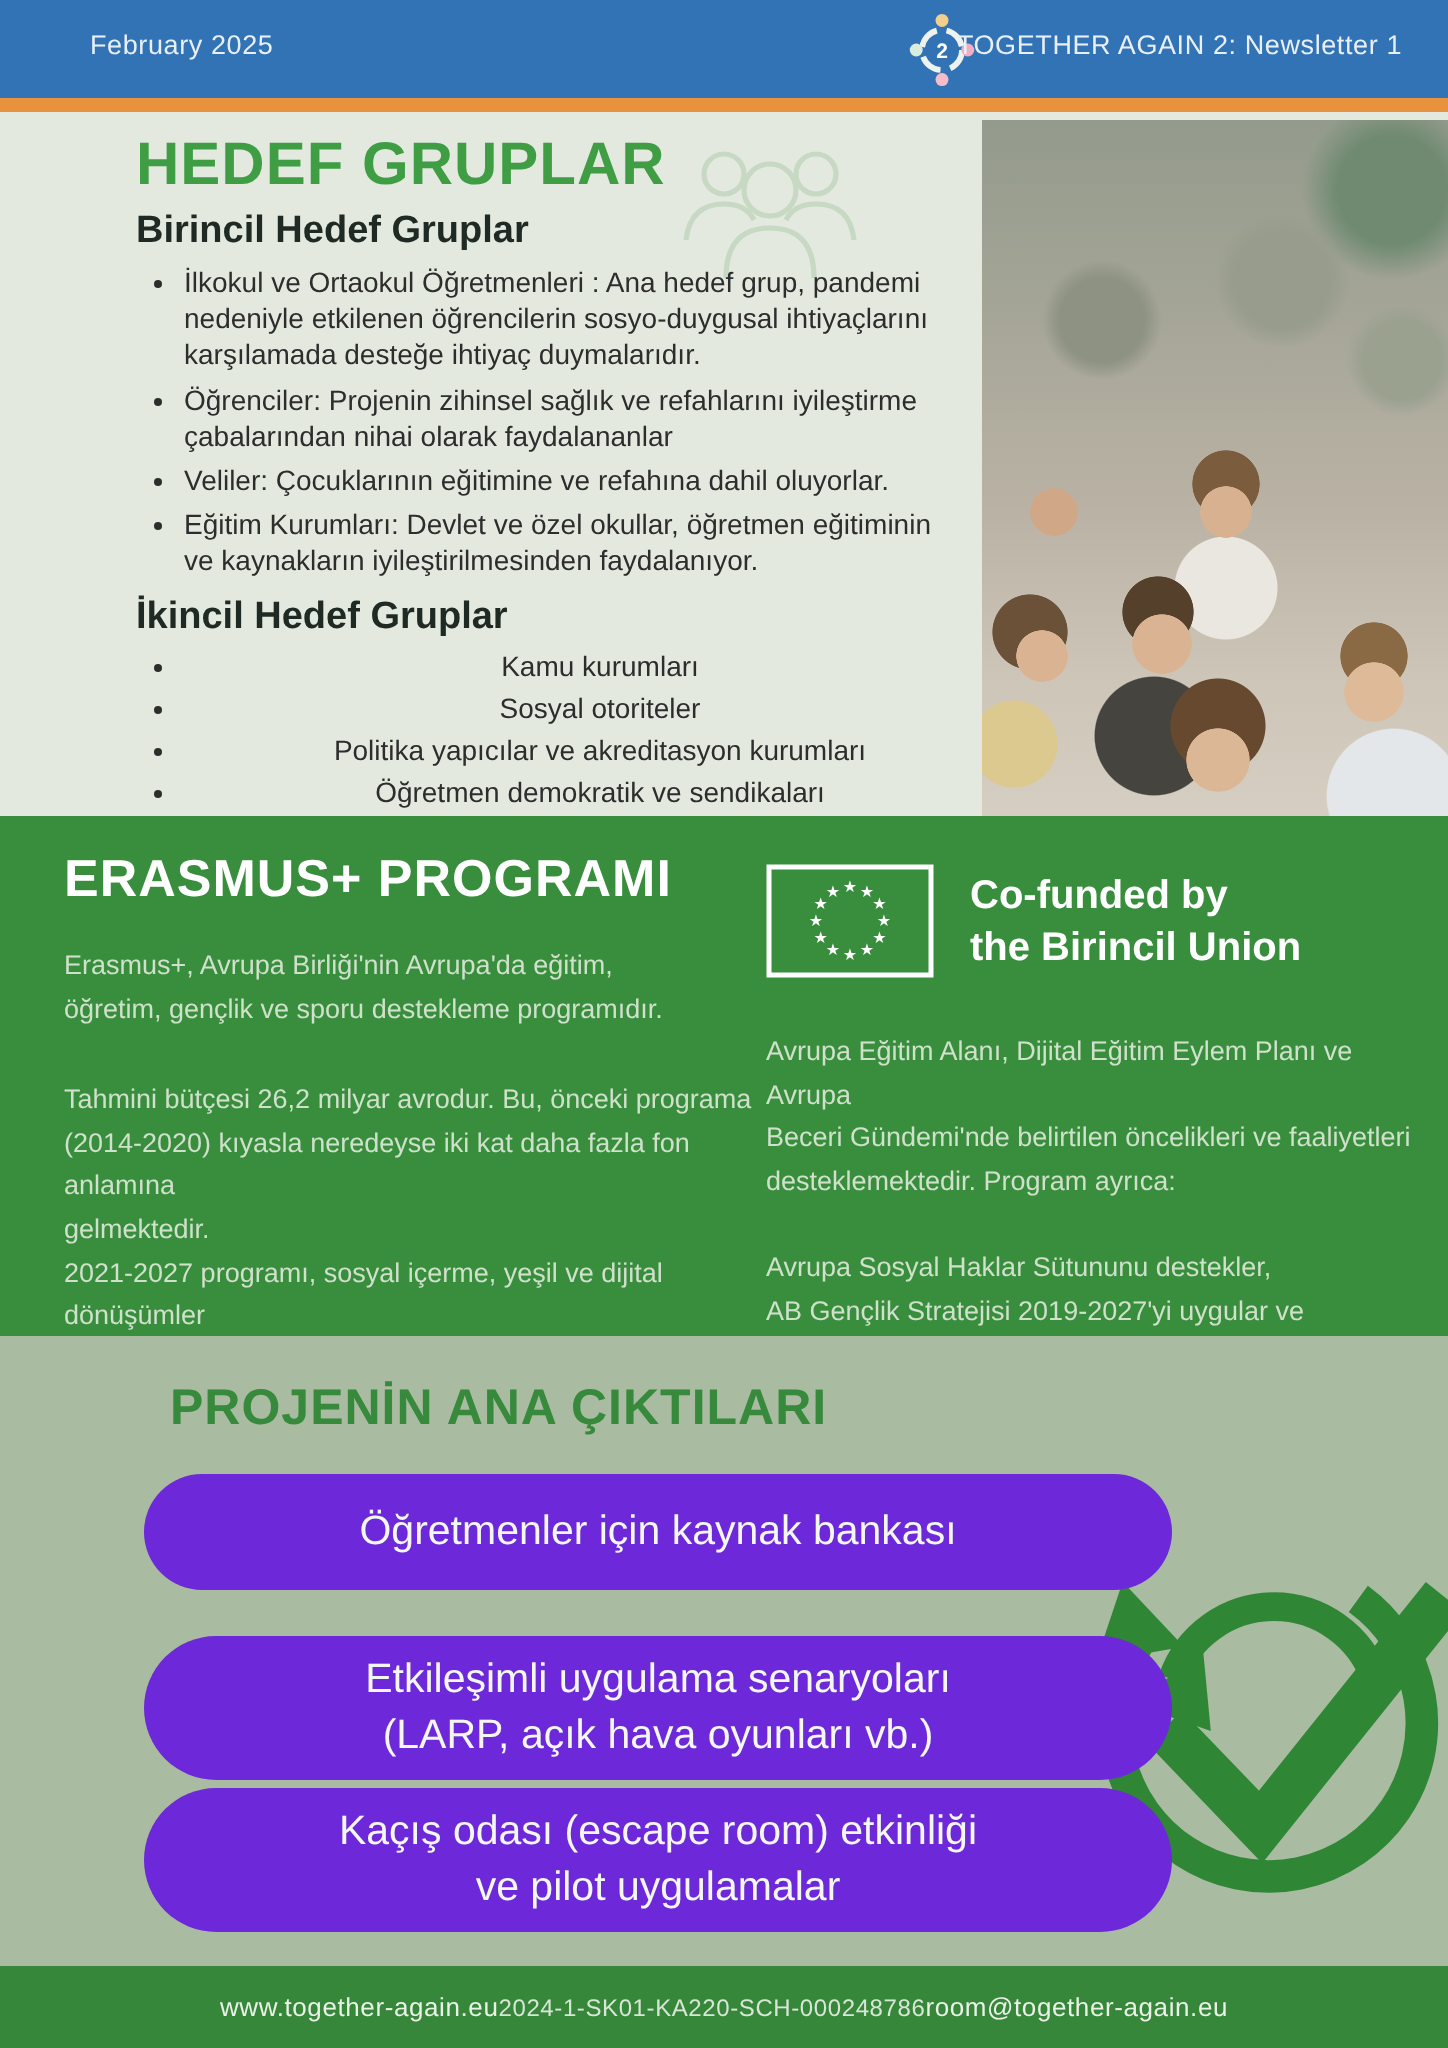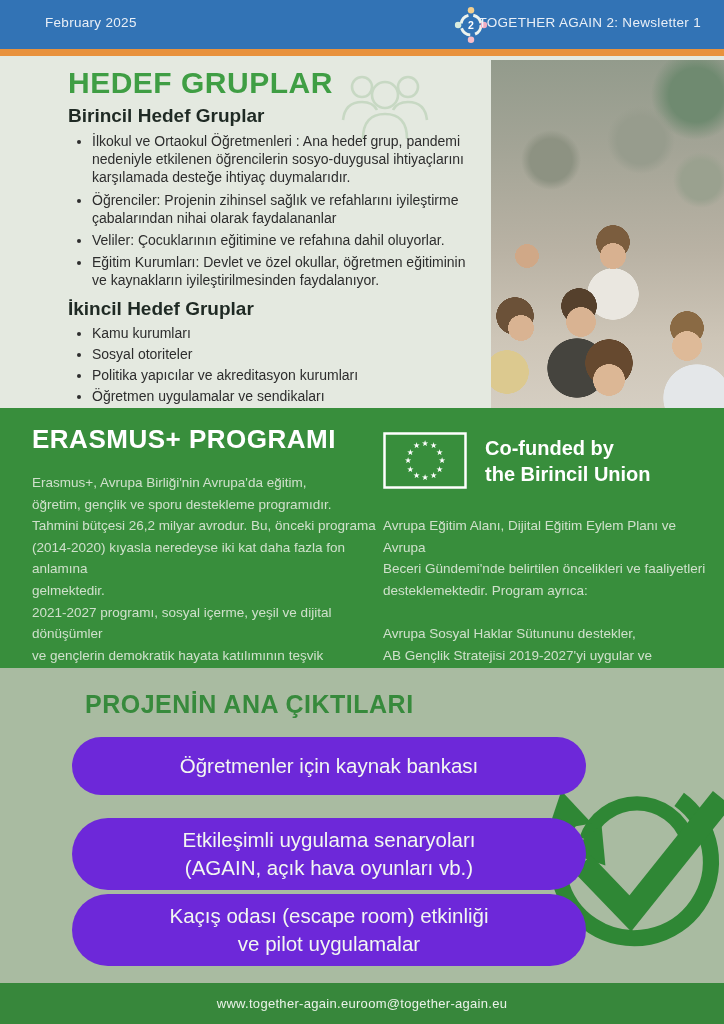--- a/index.html
+++ b/index.html
@@ -15,21 +15,21 @@
   .orange-line { height:7px; background:#e8923d; }
 
   
   .target-section { position:relative; height:352px; background:#e4e9e0; }
   .target-text { position:absolute; left:68px; top:6px; width:440px; }
   .h-main { font-size:30px; font-weight:800; color:#3f9e44; letter-spacing:.5px; margin:4px 0 5px 0; }
   .h-sub { font-size:19px; font-weight:700; color:#1f2a24; margin:2px 0 5px 0; }
   .blist { list-style:disc; padding-left:24px; color:#2d2d2d; }
   .blist.primary { font-size:14px; line-height:1.3; margin-bottom:8px; }
   .blist.primary li { margin-bottom:4px; white-space:pre-line; }
-  .blist.secondary { font-size:14px; line-height:1.2; }
+  .blist.secondary { font-size:14px; line-height:1.2;text-align:center; }
   .blist.secondary li { margin-bottom:4.5px; }
   .people-icon { position:absolute; left:335px; top:6px; width:100px; height:80px; }
 
   .photo { position:absolute; right:0; top:4px; width:233px; height:348px;
     background:
       radial-gradient(circle 16px at 118px 320px, #dcb795 98%, rgba(220,183,149,0) 100%),
       radial-gradient(circle 24px at 118px 303px, #66492f 98%, rgba(102,73,47,0) 100%),
       radial-gradient(circle 15px at 90px 262px, #d9b392 98%, rgba(217,179,146,0) 100%),
       radial-gradient(circle 18px at 88px 246px, #55402c 98%, rgba(85,64,44,0) 100%),
       radial-gradient(circle 30px at 86px 308px, #45443e 98%, rgba(69,68,62,0) 100%),
@@ -48,21 +48,21 @@
       radial-gradient(circle 28px at 210px 120px, #9aa18f 70%, rgba(154,161,143,0) 100%),
       radial-gradient(circle 45px at 205px 35px, #6f8a70 60%, rgba(111,138,112,0) 100%),
       linear-gradient(180deg, #939b8c 0%, #a3a496 25%, #b9b2a4 55%, #cdc5b7 80%, #d5cec2 100%);
     background-repeat:no-repeat; }
 
   
   .erasmus-section { position:relative; height:260px; background:#388e3c; color:#fff; }
   .er-left { position:absolute; left:32px; top:16px; width:352px; }
   .er-heading { font-size:26px; font-weight:800; letter-spacing:.5px; color:#ffffff; margin-bottom:17px; }
   .er-p { color:#cfe0cb; font-size:13.5px; line-height:1.6; white-space:pre-line; }
-  .er-p.intro { }
+  .er-p.intro { margin-bottom:24px; }
   .er-right { position:absolute; left:383px; top:24px; width:330px; }
   .eu-badge { display:flex; align-items:center; margin-bottom:26px; }
   .eu-flag { flex:none; }
   .eu-text { margin-left:18px; font-size:20px; font-weight:700; line-height:1.3; color:#ffffff; white-space:pre-line; }
 
   
   .outputs-section { position:relative; height:315px; background:#a9bba1; }
   .out-heading { position:absolute; left:85px; top:22px; font-size:25px; font-weight:800; letter-spacing:.5px; color:#378a3c; }
   .pill { position:absolute; left:72px; width:514px; background:#6d28d9; border-radius:40px;
           color:#f2f7f1; display:flex; align-items:center; justify-content:center; text-align:center;
@@ -120,21 +120,21 @@
 çabalarından nihai olarak faydalananlar</li>
         <li>Veliler: Çocuklarının eğitimine ve refahına dahil oluyorlar.</li>
         <li>Eğitim Kurumları: Devlet ve özel okullar, öğretmen eğitiminin
 ve kaynakların iyileştirilmesinden faydalanıyor.</li>
       </ul>
       <div class="h-sub">İkincil Hedef Gruplar</div>
       <ul class="blist secondary">
         <li>Kamu kurumları</li>
         <li>Sosyal otoriteler</li>
         <li>Politika yapıcılar ve akreditasyon kurumları</li>
-        <li>Öğretmen uygulamalar ve sendikaları</li>
+        <li>Öğretmen demokratik ve sendikaları</li>
         <li>Üniversiteler ve araştırma kurumları</li>
         <li>Gençlik dernekleri</li>
         <li>Özel sektör</li>
       </ul>
     </div>
 
     <div class="photo"></div>
   </div>
 
   <div class="erasmus-section">
@@ -188,23 +188,24 @@
         <path d="M 139 57 A 80 80 0 1 1 24 80" stroke-width="17"></path>
         <path d="M 42 99 A 56 56 0 0 1 148 99" stroke-width="15"></path>
       </g>
       <polygon points="16,48 2,90 48,82" fill="#2f8735"></polygon>
       <polygon points="22,112 58,84 62,126" fill="#2f8735"></polygon>
       <path d="M 38 124 L 88 176 L 184 56" fill="none" stroke="#2f8735" stroke-width="25"></path>
     </svg>
 
     <div class="pill pill-1">Öğretmenler için kaynak bankası</div>
     <div class="pill pill-2">Etkileşimli uygulama senaryoları
-(AGAIN, açık hava oyunları vb.)</div>
+(LARP, açık hava oyunları vb.)</div>
     <div class="pill pill-3">Kaçış odası (escape room) etkinliği
 ve pilot uygulamalar</div>
   </div>
 
   <div class="footer">
     <span class="foot-item">www.together-again.eu</span>
+    <span class="foot-item foot-code">2024-1-SK01-KA220-SCH-000248786</span>
     <span class="foot-item">room@together-again.eu</span>
   </div>
 
 </div>
 
 </body></html>

